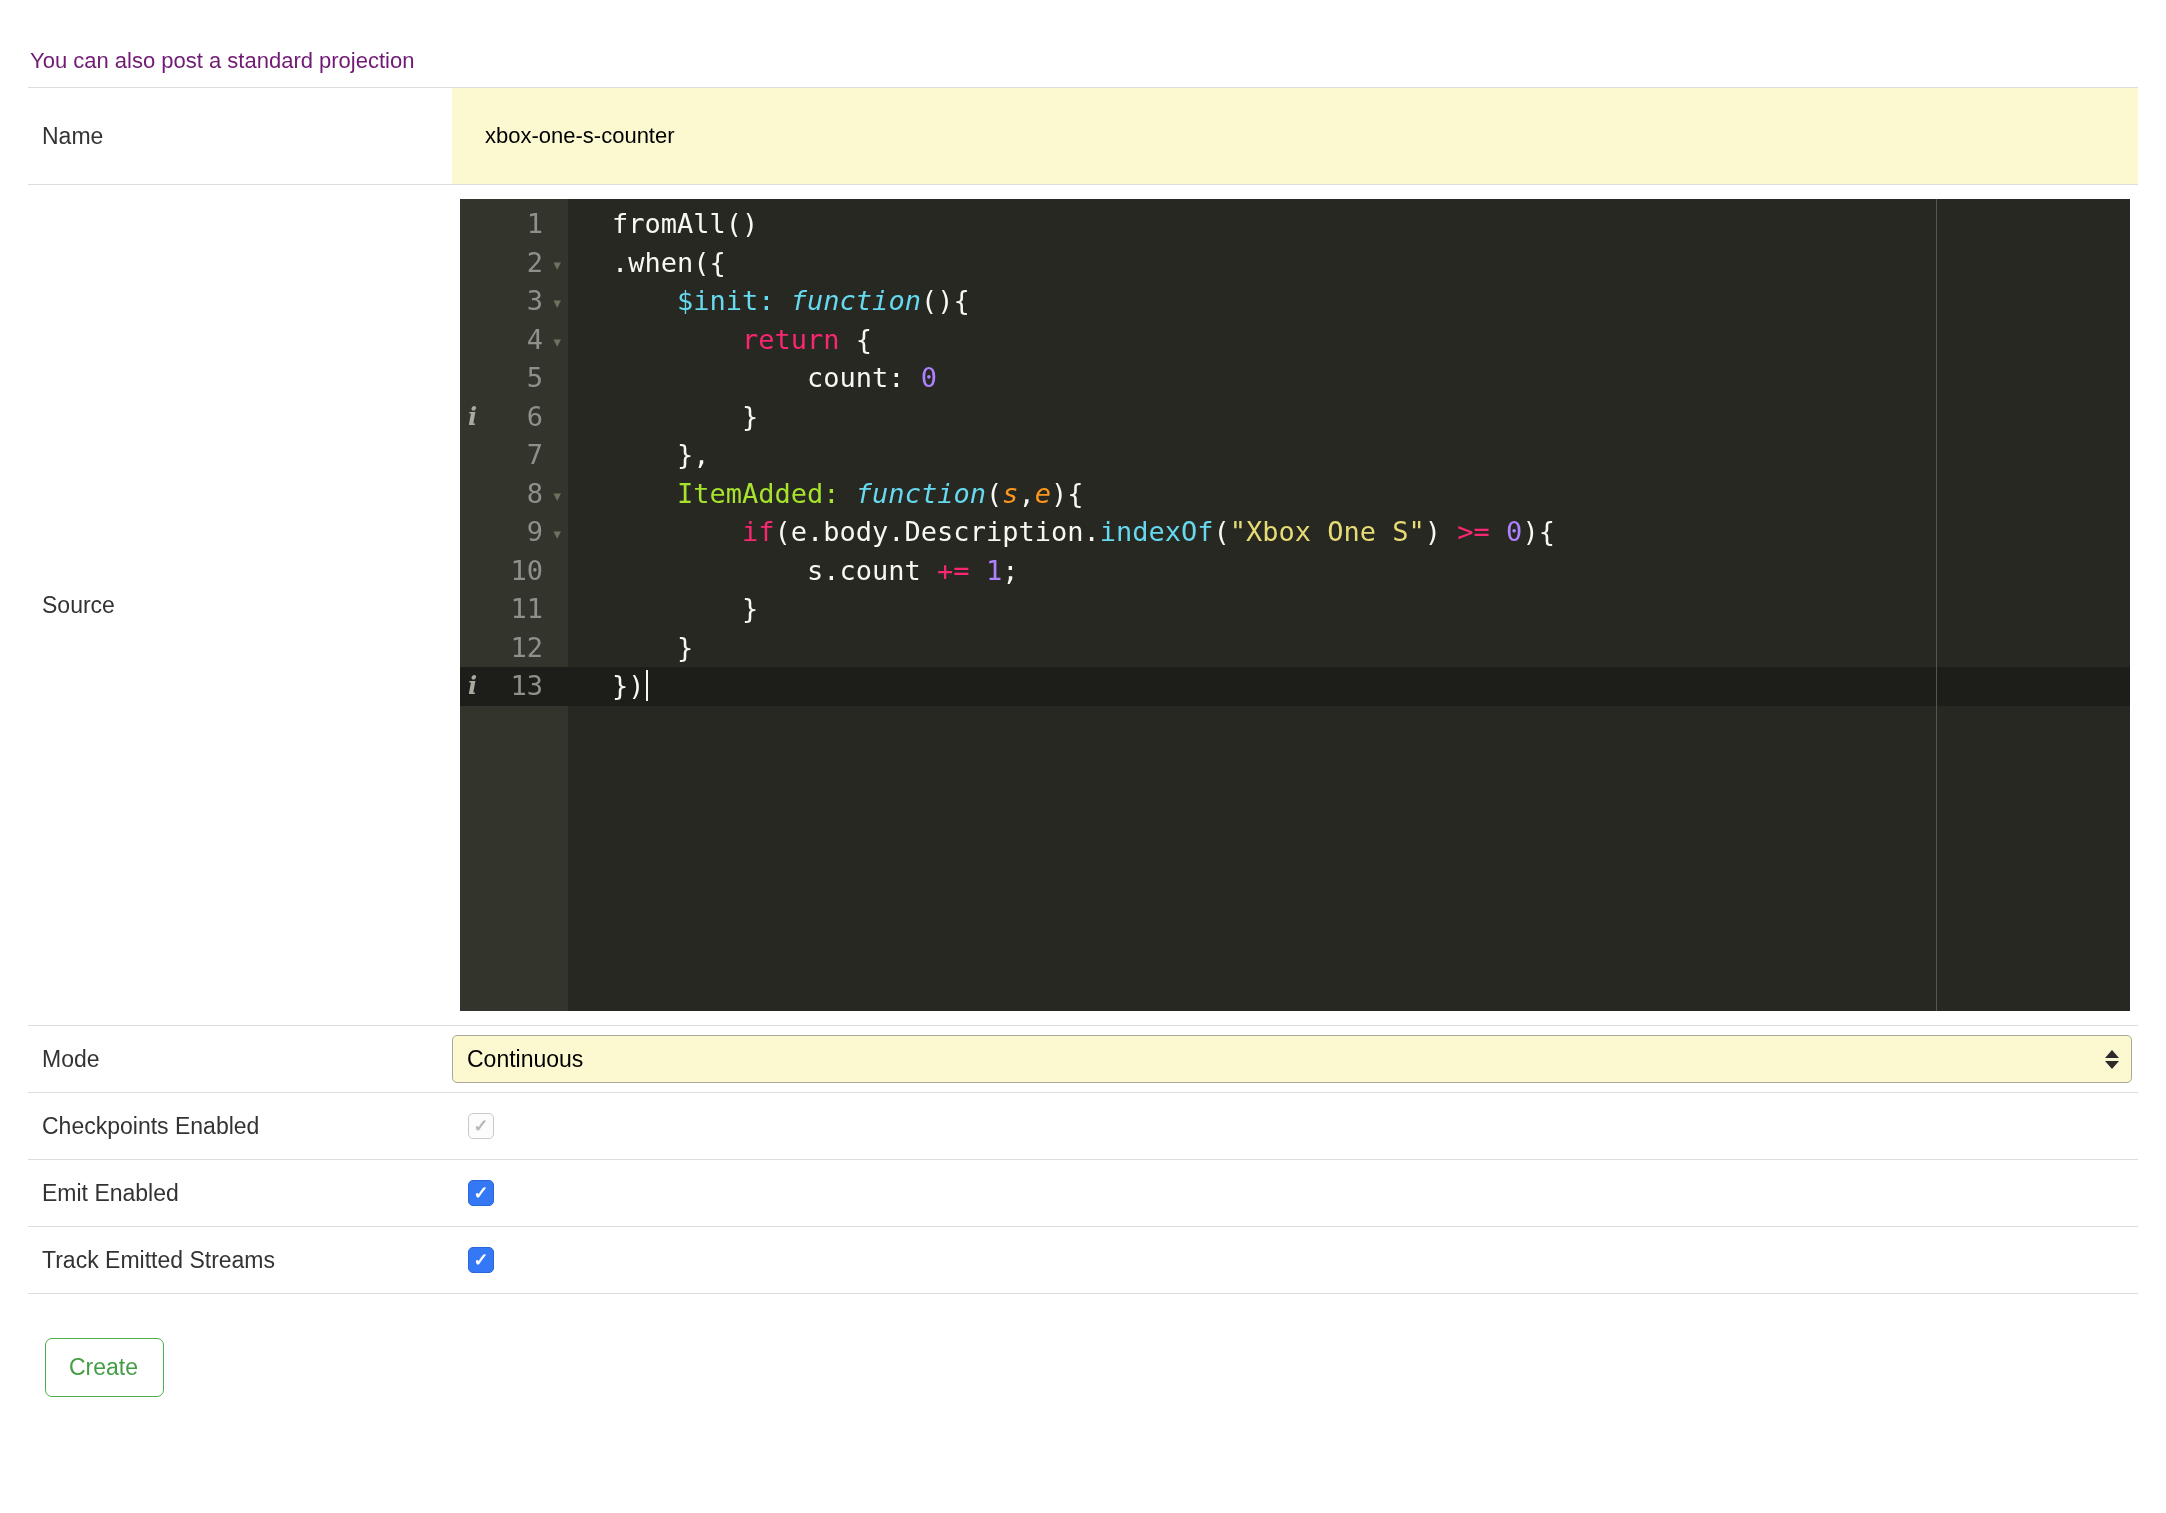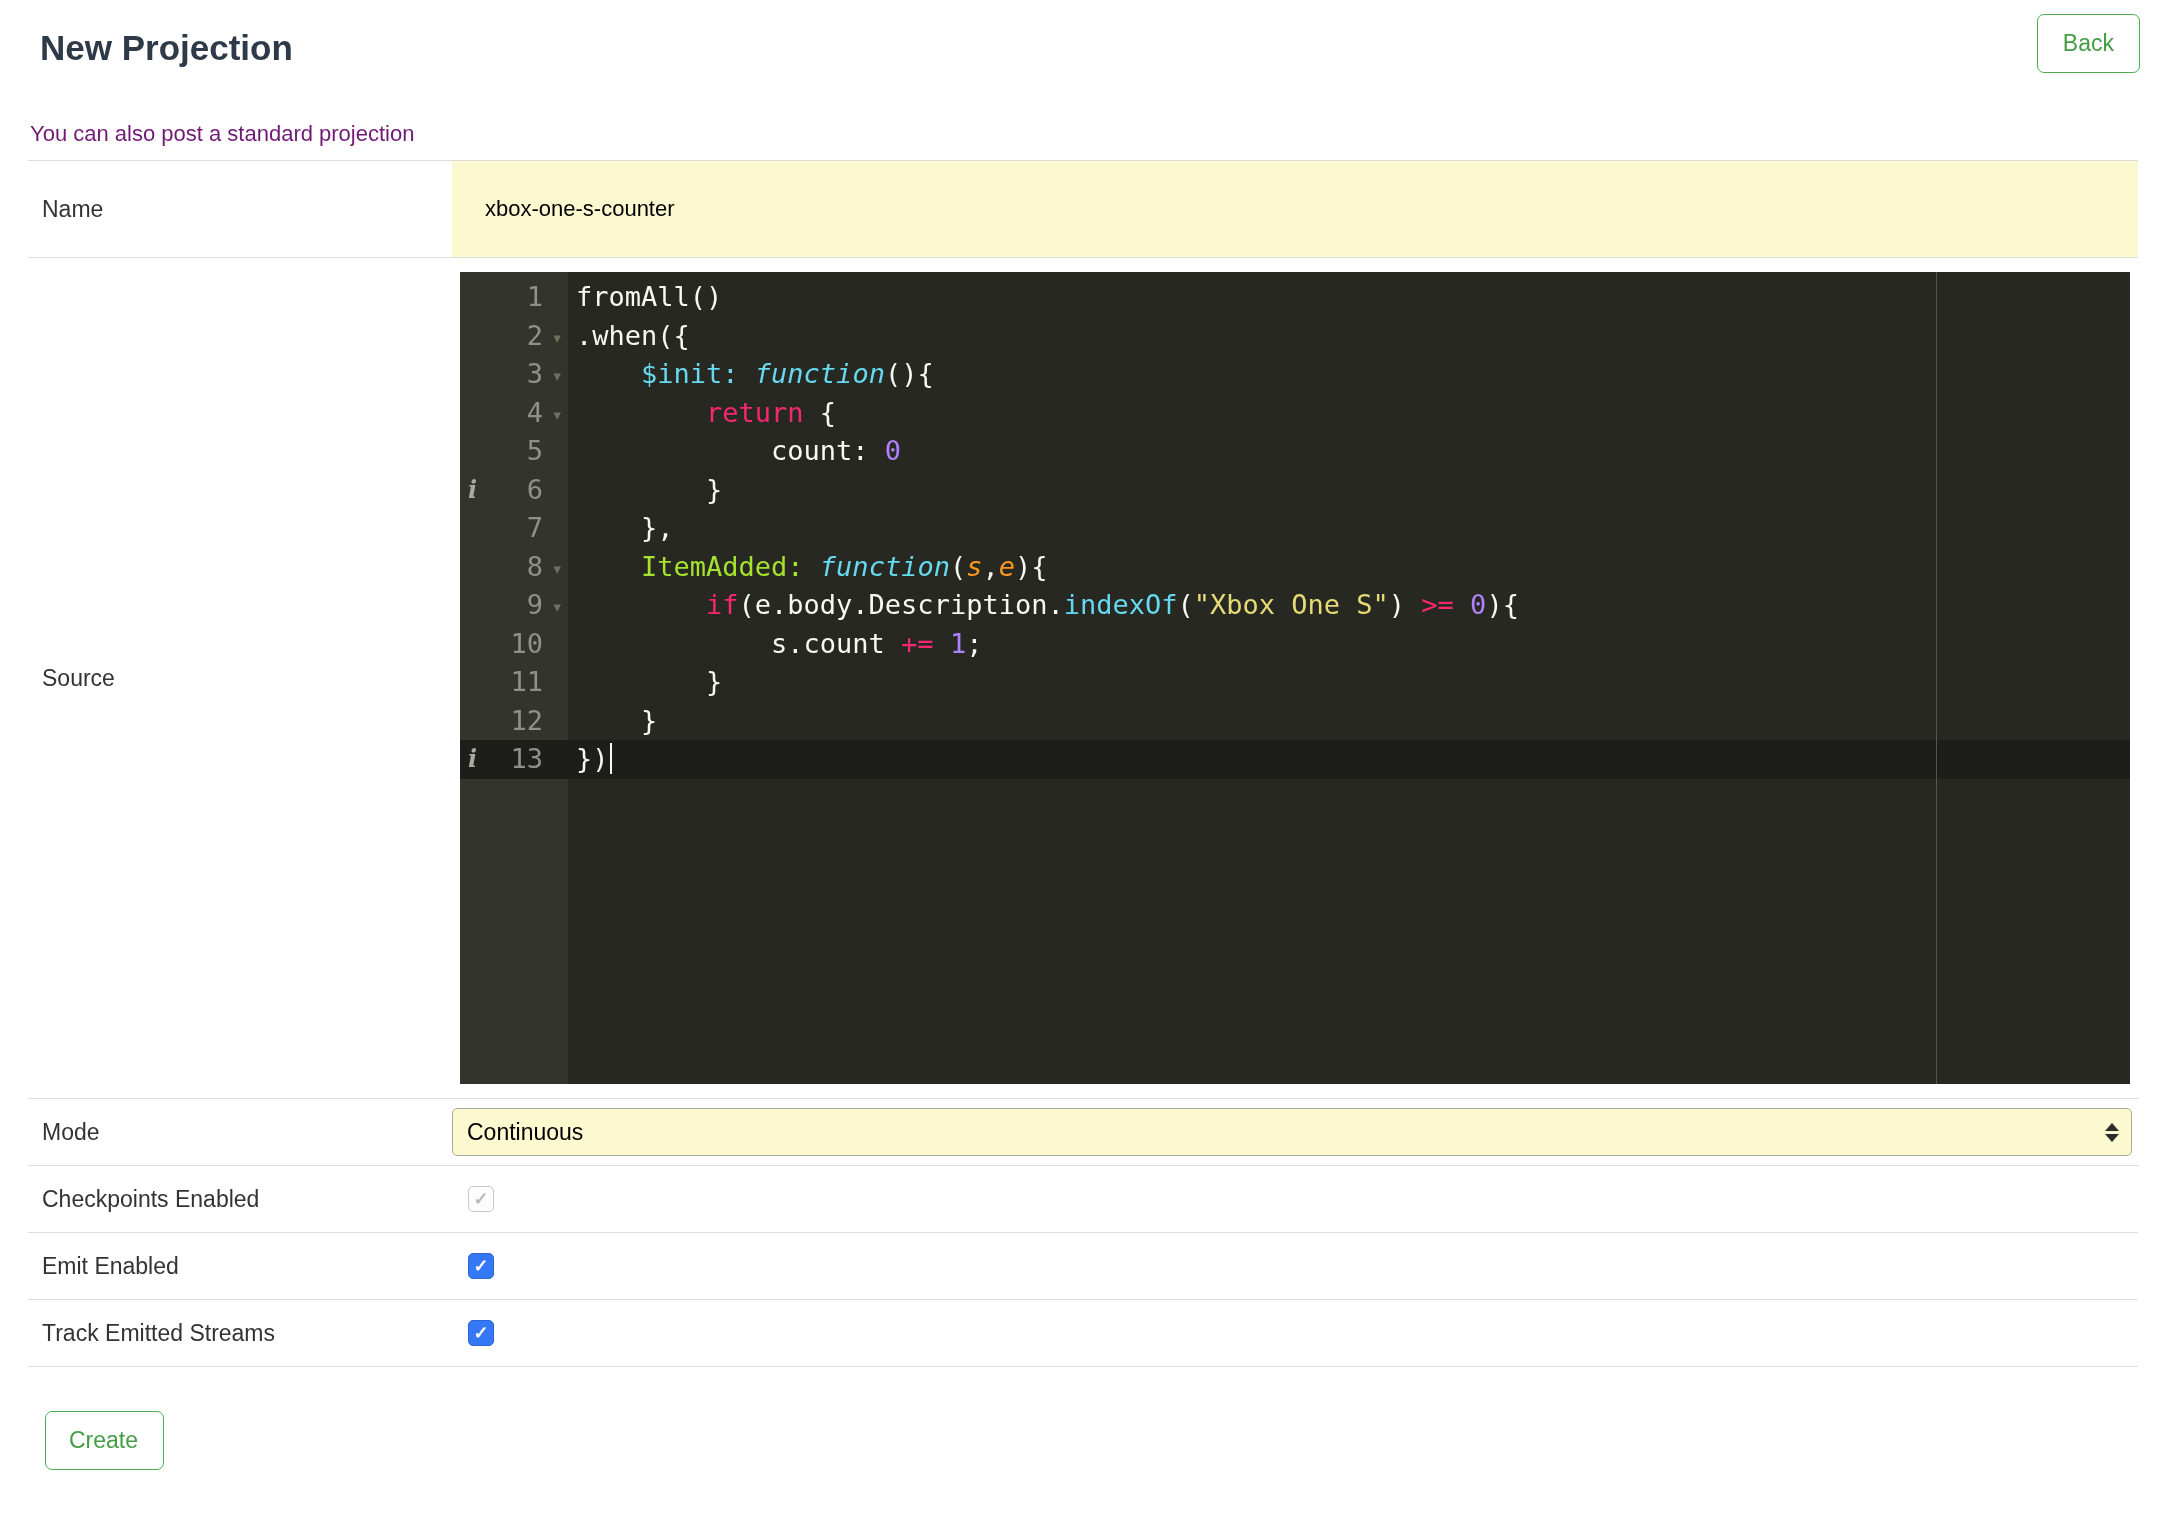--- a/index.html
+++ b/index.html
@@ -97,44 +97,40 @@
   .line-num { position: absolute; right: 25px; }
   .fold-arrow {
     position: absolute; right: 5px; top: 1px; font-size: 19px; color: #70705f;
     cursor: pointer;
   }
   .info-icon {
     position: absolute; left: 8px; font-family: "DejaVu Serif", serif;
     font-style: italic; font-weight: bold; font-size: 24px; color: #aaaaa0;
   }
   .code-content {
-    white-space: pre; padding-left: 8px; position: relative; z-index: 2; color: #f8f8f2;
+    white-space: pre; padding-left: 8px; position: relative; z-index: 2; color: #f8f8f2; margin-left: 36px;
   }
   .tok-plain   { color: #f8f8f2; }
   .tok-keyword { color: #f92672; }
   .tok-storage { color: #66d9ef; font-style: italic; }
   .tok-support { color: #66d9ef; }
   .tok-entity  { color: #a6e22e; }
   .tok-string  { color: #e6db74; }
   .tok-number  { color: #ae81ff; }
   .tok-param   { color: #fd971f; font-style: italic; }
   .cursor {
     display: inline-block; width: 2px; height: 31px; background: #f8f8f0;
     vertical-align: -6px; margin-left: 1px;
   }
 </style>
 </head>
 <body>
 
 <div class="page">
 
-  <div class="header">
-    <h1 class="page-title">New Projection</h1>
-    <button class="btn-green">Back</button>
-  </div>
 
   <a class="std-link">You can also post a standard projection</a>
 
   <table class="form-table">
     <tbody>
         <tr class="row-name">
       <td class="label-cell">Name</td>
       <td class="name-cell">
         <input class="name-input" type="text" value="xbox-one-s-counter" style="">
       </td>

